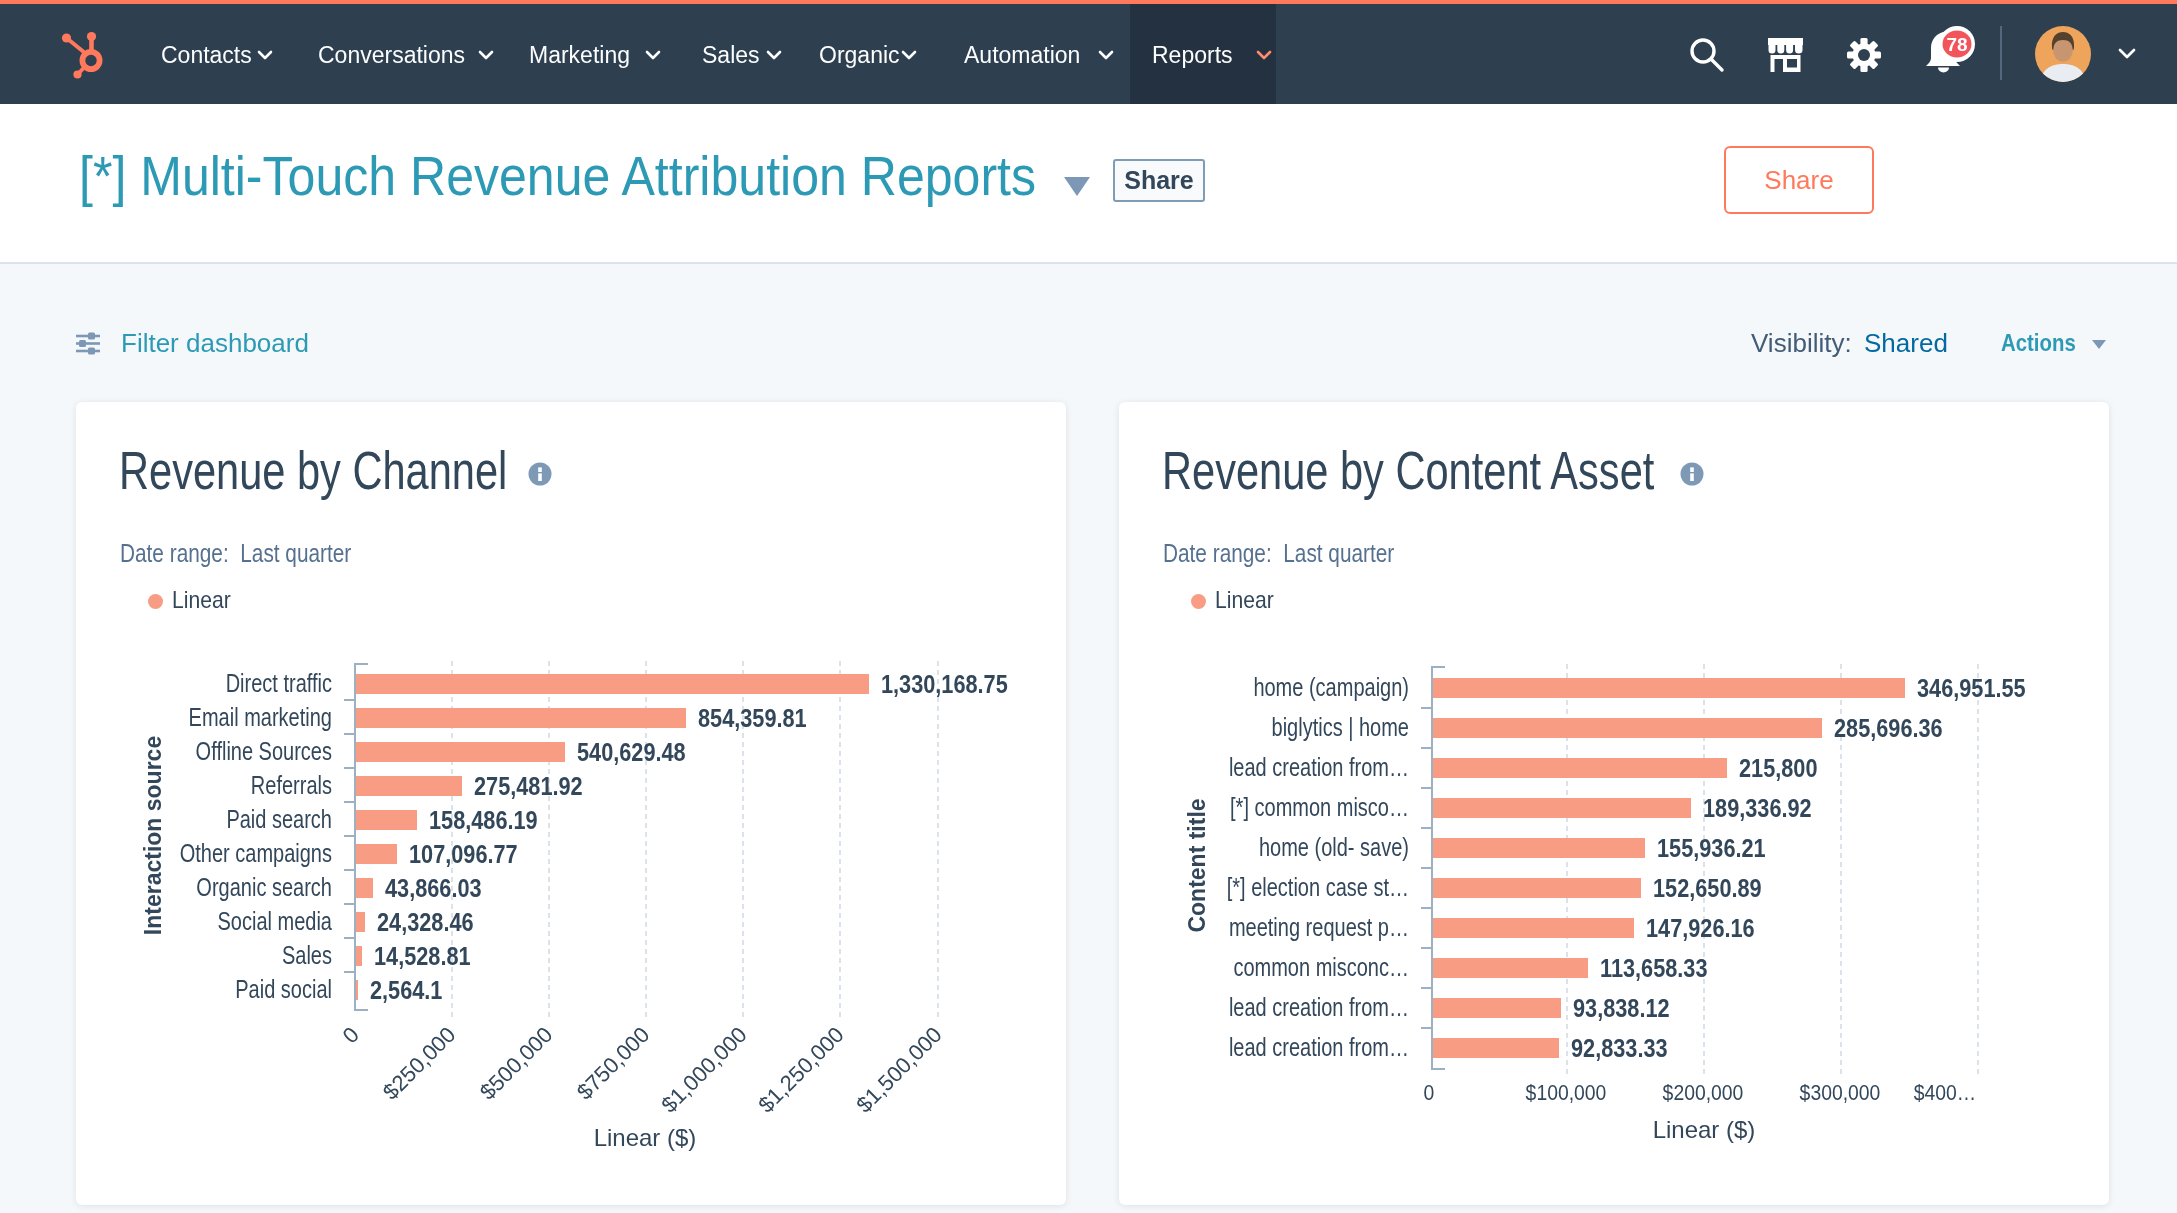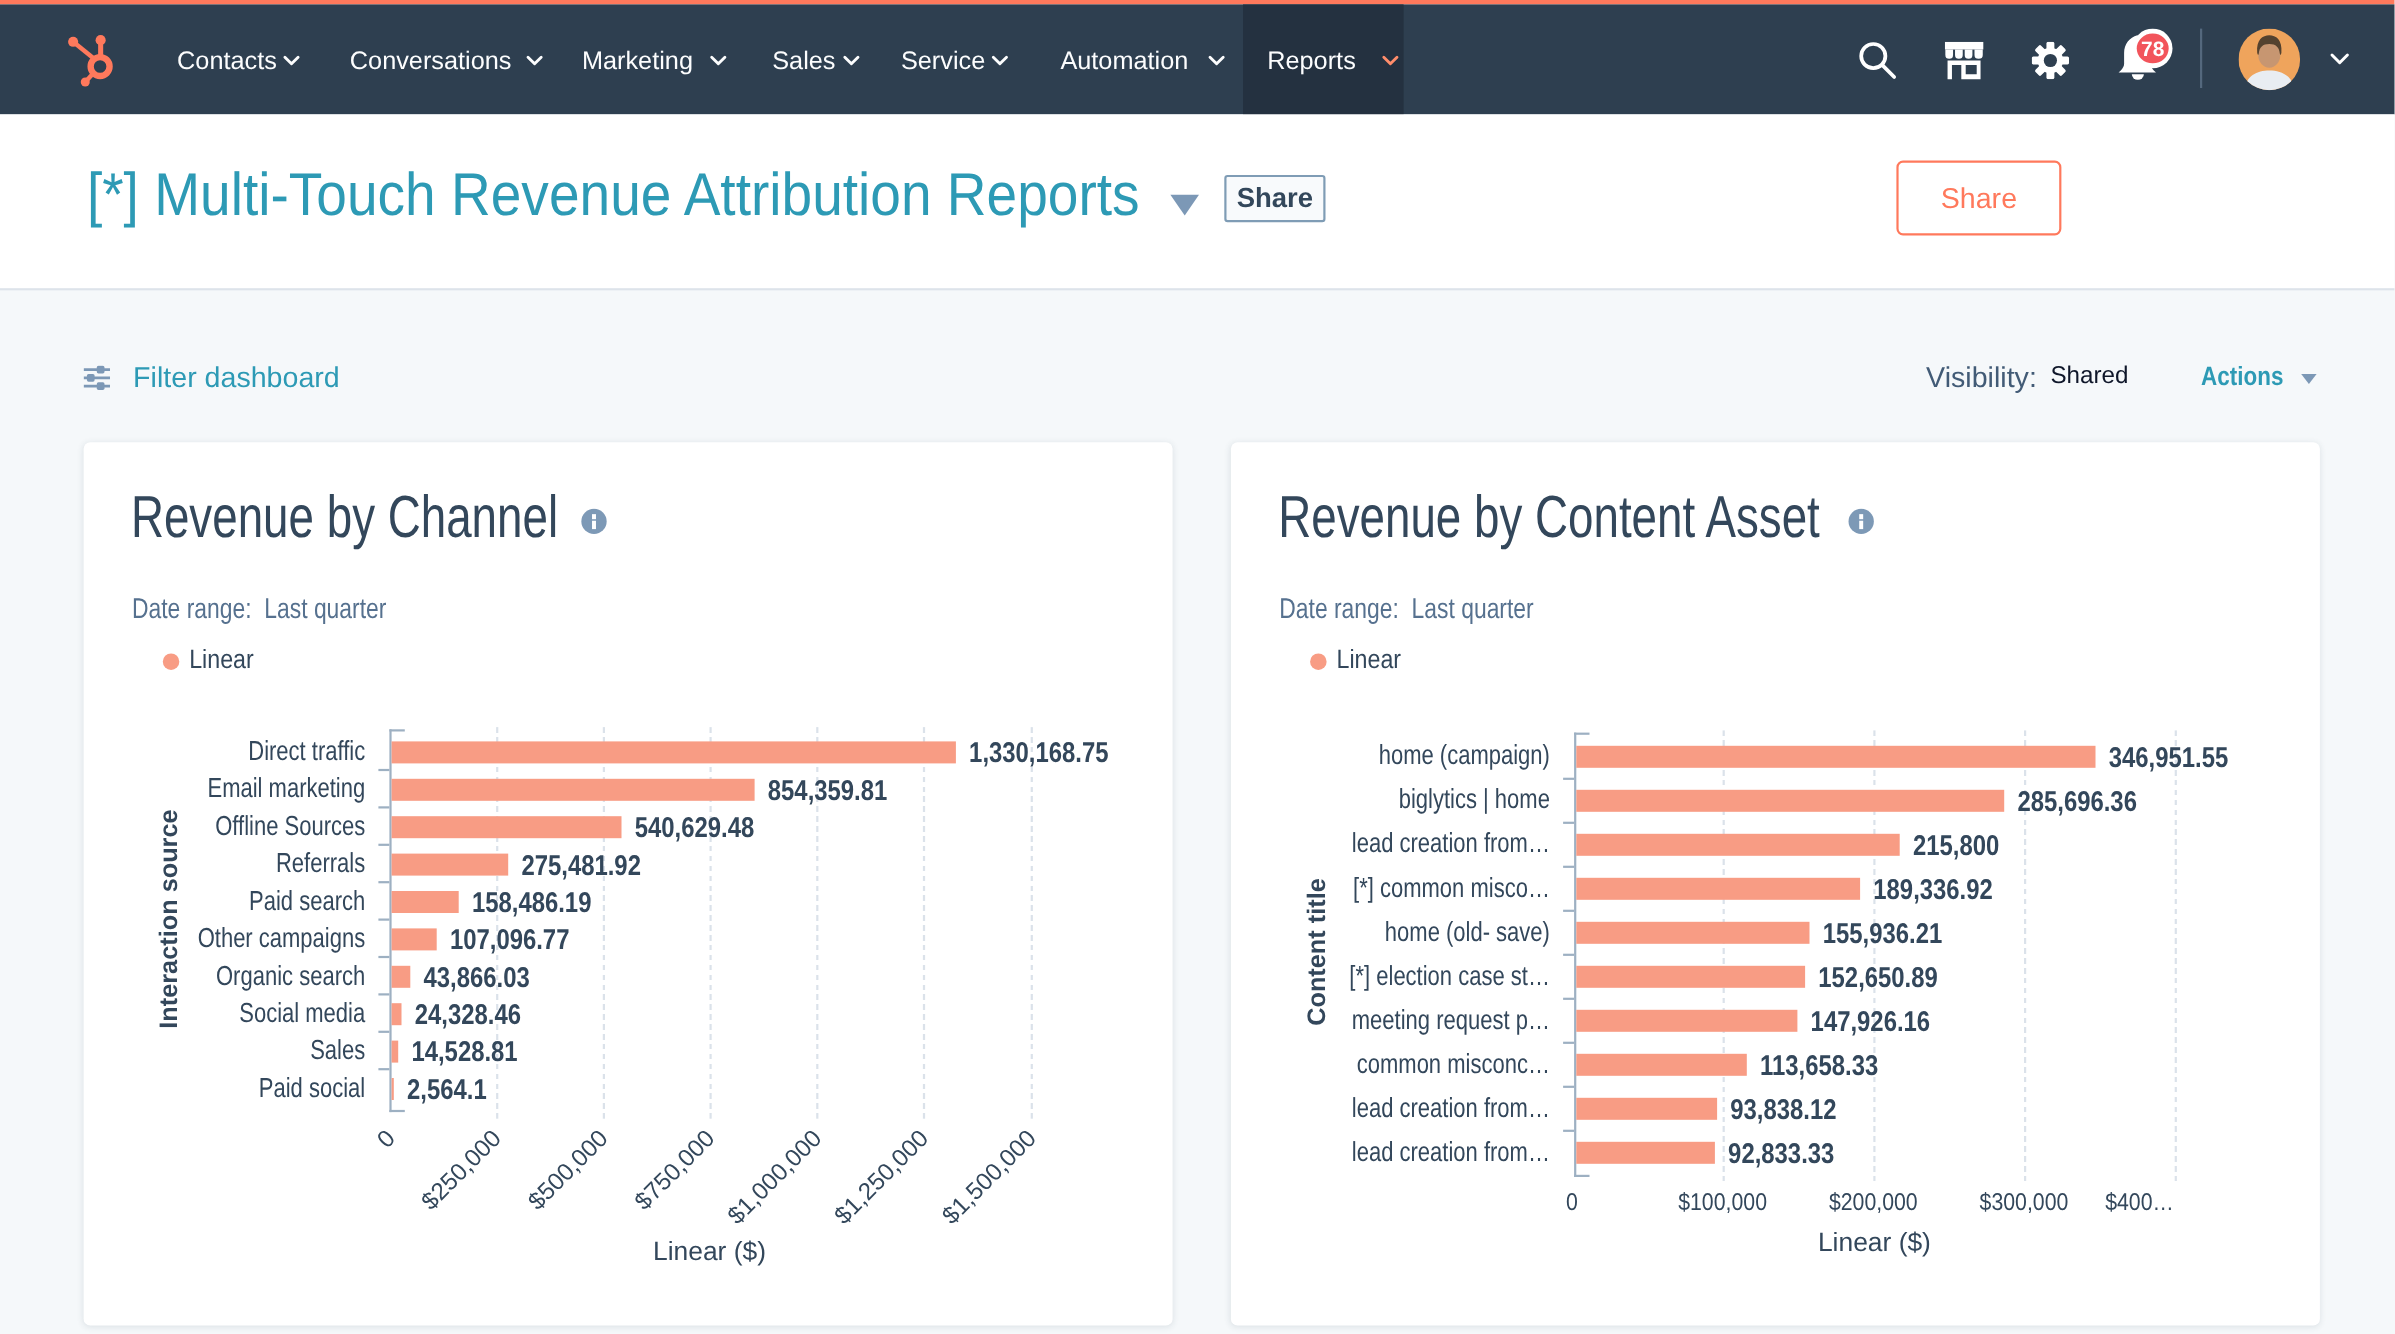--- a/index.html
+++ b/index.html
@@ -42,21 +42,21 @@
       <polyline points="2,2 8,8 14,2" fill="none" stroke="#fcfdfe" stroke-width="2.6" stroke-linecap="round" stroke-linejoin="round"></polyline>
     </svg>
 <span class="abs navtxt" style="left:529px;top:42px">Marketing</span>
 <svg class="abs" style="left:645px;top:50px" width="16" height="10" viewBox="0 0 16 10">
       <polyline points="2,2 8,8 14,2" fill="none" stroke="#fcfdfe" stroke-width="2.6" stroke-linecap="round" stroke-linejoin="round"></polyline>
     </svg>
 <span class="abs navtxt" style="left:702px;top:42px">Sales</span>
 <svg class="abs" style="left:766px;top:50px" width="16" height="10" viewBox="0 0 16 10">
       <polyline points="2,2 8,8 14,2" fill="none" stroke="#fcfdfe" stroke-width="2.6" stroke-linecap="round" stroke-linejoin="round"></polyline>
     </svg>
-<span class="abs navtxt" style="left:819px;top:42px">Service</span>
+<span class="abs navtxt" style="left:819px;top:42px">Organic</span>
 <svg class="abs" style="left:901px;top:50px" width="16" height="10" viewBox="0 0 16 10">
       <polyline points="2,2 8,8 14,2" fill="none" stroke="#fcfdfe" stroke-width="2.6" stroke-linecap="round" stroke-linejoin="round"></polyline>
     </svg>
 <span class="abs navtxt" style="left:964px;top:42px">Automation</span>
 <svg class="abs" style="left:1098px;top:50px" width="16" height="10" viewBox="0 0 16 10">
       <polyline points="2,2 8,8 14,2" fill="none" stroke="#fcfdfe" stroke-width="2.6" stroke-linecap="round" stroke-linejoin="round"></polyline>
     </svg>
 <span class="abs navtxt" style="left:1152px;top:42px">Reports</span>
 <svg class="abs" style="left:1256px;top:50px" width="16" height="10" viewBox="0 0 16 10">
       <polyline points="2,2 8,8 14,2" fill="none" stroke="#ff8d6b" stroke-width="2.6" stroke-linecap="round" stroke-linejoin="round"></polyline>
@@ -125,21 +125,21 @@
         <line x1="0" y1="19" x2="24" y2="19"></line>
 </g>
 <g fill="#7c98b6">
 <rect x="12" y="0.5" width="7" height="7" rx="1.5"></rect>
 <rect x="3" y="8" width="7" height="7" rx="1.5"></rect>
 <rect x="12" y="15.5" width="7" height="7" rx="1.5"></rect>
 </g>
     </svg>
 <span class="abs" style="left:121px;top:328px;font-size:26px;color:#2d9ab5">Filter dashboard</span>
 <span class="abs" style="left:1751px;top:328px;font-size:26px;color:#425b76">Visibility:</span>
-<span class="abs" style="left:1864px;top:328px;font-size:22px;color:#0f172a">Shared</span>
+<span class="abs" style="left:1864px;top:328px;font-size:26px;color:#0369a1">Shared</span>
 <span class="abs" style="left:2001px;top:329px;font-size:24px;font-weight:bold;color:#2d9ab5;display:inline-block;transform:scaleX(.85);transform-origin:left center">Actions</span>
 <svg class="abs" style="left:2091px;top:339px" width="16" height="11" viewBox="0 0 16 11">
       <polygon points="1,1 15,1 8,10" fill="#7c98b6"></polygon>
     </svg>
 <div class="card" style="left:76px"></div>
 <div class="card" style="left:1119px"></div>
 <span class="abs ctitle" style="left:119px;top:439px">Revenue by Channel</span>
 <svg class="abs" style="left:528px;top:462px" width="24" height="24" viewBox="0 0 24 24">
       <circle cx="12" cy="12" r="11.5" fill="#7d99b6"></circle>
       <rect x="10.2" y="5.4" width="3.6" height="4.6" fill="#fff"></rect>

